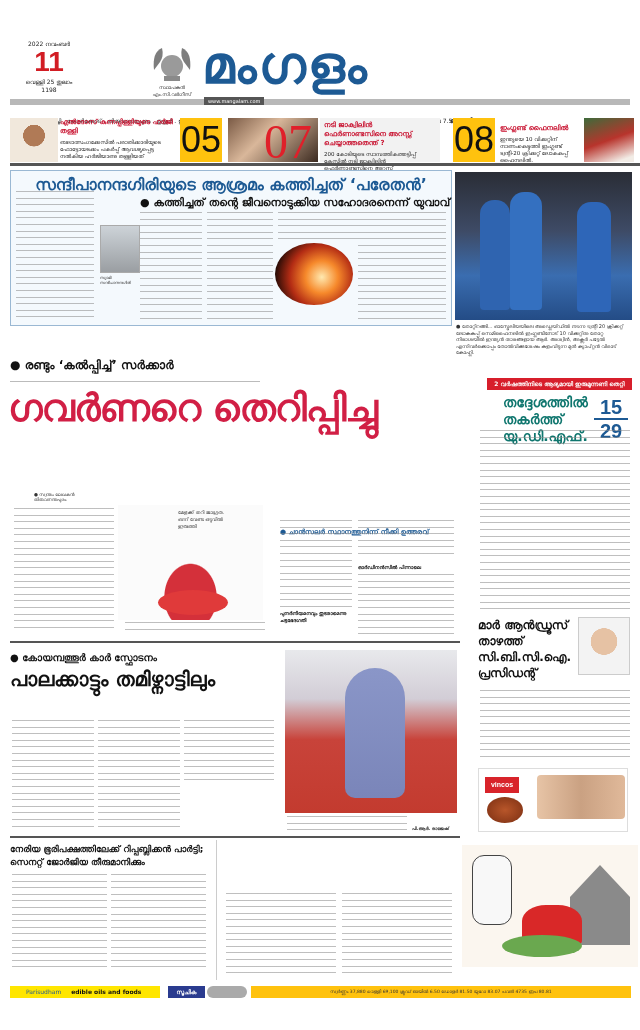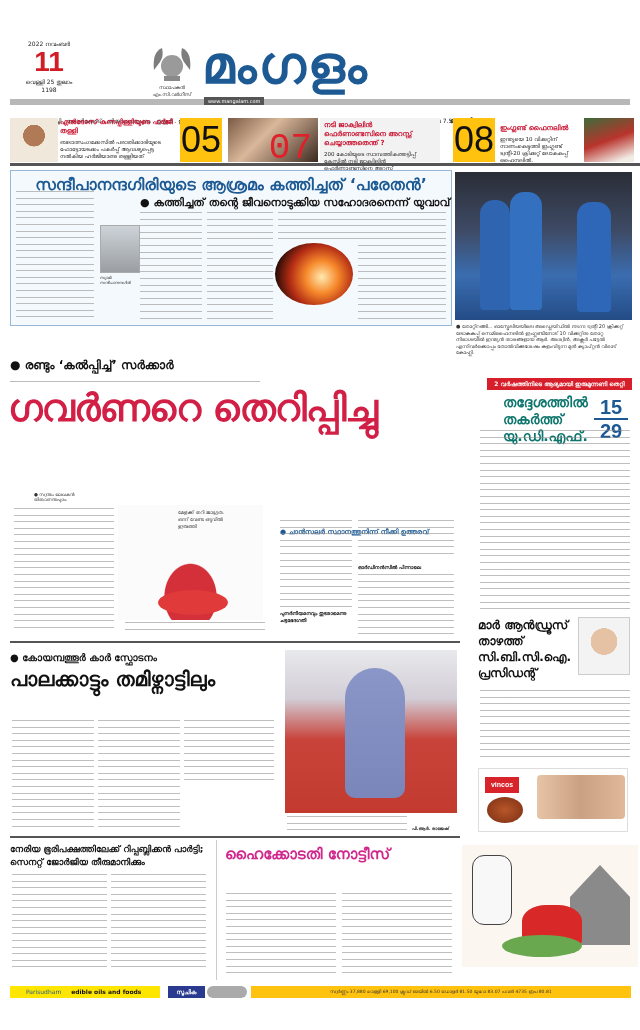--- a/index.html
+++ b/index.html
@@ -119,21 +119,21 @@
 </div>
 
 <div class="abs teaser teaser-photo" style="left:10px;width:48px;background:radial-gradient(circle at 50% 40%,#b07a56 0 30%,#f1e8dc 31% 100%);"></div>
 <div class="abs teaser" style="left:60px;width:115px;">
   <div class="teaser-title">എൽദോസ് കുന്നപ്പിള്ളിയുടെ ഹർജി തള്ളി</div>
   <div class="teaser-text">ബലാത്സംഗക്കേസിൽ പരാതിക്കാരിയുടെ ഫോട്ടോയടക്കം പകർപ്പ് ആവശ്യപ്പെട്ട നൽകിയ ഹർജിയാണു തള്ളിയത്</div>
 </div>
 <div class="abs teaser teaser-num" style="left:180px;width:42px;">05</div>
 
 <div class="abs teaser teaser-photo" style="left:228px;width:90px;">
-  <div style="position:absolute;right:6px;top:9px;font-family:Liberation Mono, monospace;font-size:36px;color:#e0202a;line-height:44px;">07</div>
+  <div style="position:absolute;right:6px;top:2px;font-family:Liberation Serif, serif;font-size:48px;color:#e0202a;line-height:44px;">07</div>
 </div>
 <div class="abs teaser" style="left:320px;width:120px;background:#f2f2f2;padding:3px 4px;">
   <div class="teaser-title">നടി ജാക്വിലിൻ ഫെർണാണ്ടസിനെ അറസ്റ്റ് ചെയ്യാത്തതെന്ത് ?</div>
   <div class="teaser-text">200 കോടിയുടെ സാമ്പത്തികത്തട്ടിപ്പ് കേസിൽ നടി ജാക്വിലിൻ ഫെർണാണ്ടസിനെ അറസ്റ്റ് ചെയ്യാത്തതെന്തെന്ന് ഇ.ഡിയോടു കോടതി.</div>
 </div>
 
 <div class="abs teaser teaser-num" style="left:453px;width:42px;">08</div>
 <div class="abs teaser" style="left:500px;width:78px;padding-top:6px;">
   <div class="teaser-title">ഇംഗ്ലണ്ട് ഫൈനലിൽ</div>
   <div class="teaser-text">ഇന്ത്യയെ 10 വിക്കറ്റിന് നാണംകെടുത്തി ഇംഗ്ലണ്ട് ട്വന്റി-20 ക്രിക്കറ്റ് ലോകകപ്പ് ഫൈനലിൽ.</div>
@@ -226,21 +226,20 @@
 <div class="abs" style="left:412px;top:826px;font-size:4.5px;font-weight:bold;color:#222;">പി.ആർ. രാജേഷ്</div>
 
 <div class="abs sec-rule2"></div>
 
 <div class="abs rep-head">നേരിയ ഭൂരിപക്ഷത്തിലേക്ക് റിപ്പബ്ലിക്കൻ പാർട്ടി; സെനറ്റ് ജോർജിയ തീരുമാനിക്കും</div>
 <div class="abs col-text filler" style="left:12px;top:874px;width:95px;height:95px;"></div>
 <div class="abs col-text filler" style="left:111px;top:874px;width:95px;height:95px;"></div>
 <div class="abs" style="left:216px;top:840px;width:1px;height:140px;background:#ccc;"></div>
 
 <div class="abs letter-head">
-  <div>ഹൈക്കോടതി നോട്ടീസ്</div>
 </div>
 <div class="abs col-text filler" style="left:226px;top:893px;width:110px;height:80px;"></div>
 <div class="abs col-text filler" style="left:342px;top:893px;width:110px;height:80px;"></div>
 
 <div class="abs footer-left">
   <span class="brand">Parisudham</span>
   <span class="tag">edible oils and foods</span>
 </div>
 <div class="abs footer-badge">സൂചിക</div>
 <div class="abs footer-pill"></div>

